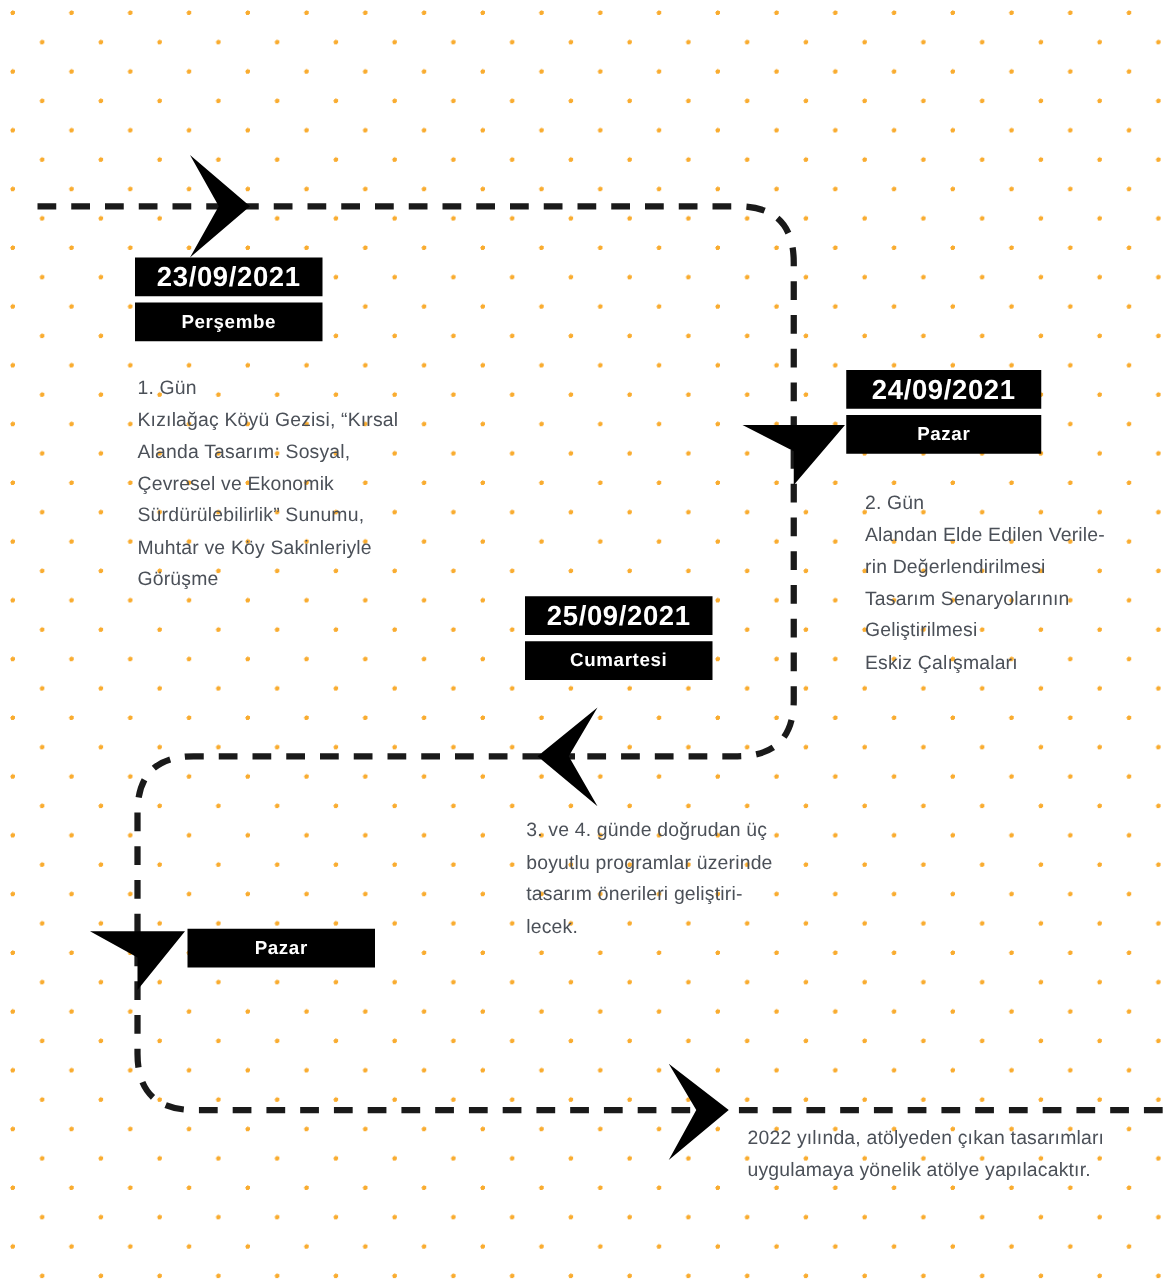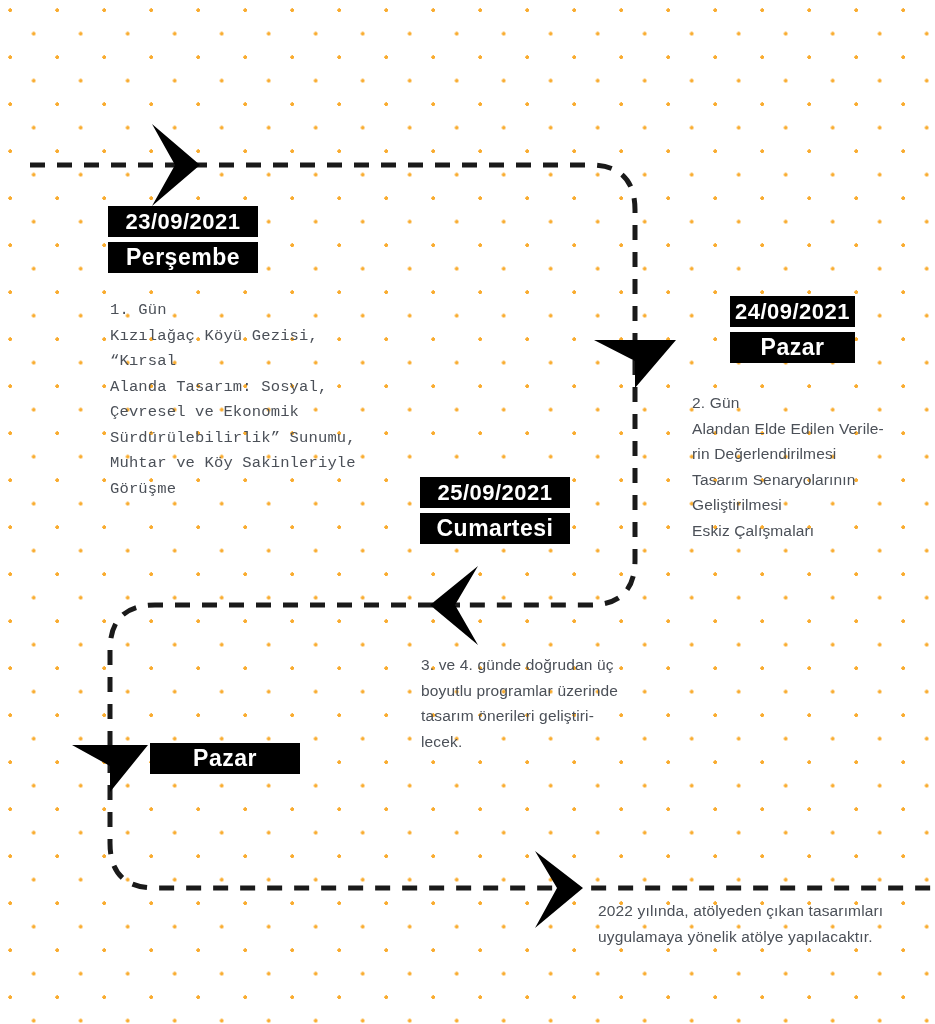--- a/index.html
+++ b/index.html
@@ -54,21 +54,21 @@
     letter-spacing: 0.5px;
     box-sizing: border-box;
     white-space: nowrap;
   }
   .date-box {
     font-size: 22px;
     line-height: 31px;
     height: 31px;
   }
   .day-box {
-    font-size: 23px;
+    font-size: 15px;
     line-height: 31px;
     height: 31px;
     margin-top: 5px;
   }
 
   
   .body-text {
     position: absolute;
     color: #4b5058;
     font-family: "Liberation Sans", sans-serif;
@@ -99,29 +99,29 @@
 
     <polygon points="72,745 148,745 110,792 110,766" fill="#000000"></polygon>
 
     <polygon points="535,851 583,888 535,928 557,888" fill="#000000"></polygon>
   </svg>
 
   <div class="date-group" style="left:108px; top:206px; width:150px;">
     <div class="date-box">23/09/2021</div>
     <div class="day-box">Perşembe</div>
   </div>
-  <div class="body-text" style="left:110px; top:298px; width:260px;font-family:Liberation Mono, monospace;">1. Gün
+  <div class="body-text" style="left:110px; top:298px; width:260px;">1. Gün
 Kızılağaç Köyü Gezisi, “Kırsal
 Alanda Tasarım: Sosyal,
 Çevresel ve Ekonomik
 Sürdürülebilirlik” Sunumu,
 Muhtar ve Köy Sakinleriyle
 Görüşme</div>
 
-  <div class="date-group" style="left:730px; top:296px; width:125px;">
+  <div class="date-group" style="left:677px; top:296px; width:156px;">
     <div class="date-box">24/09/2021</div>
     <div class="day-box">Pazar</div>
   </div>
   <div class="body-text" style="left:692px; top:390px; width:250px;">2. Gün
 Alandan Elde Edilen Verile-
 rin Değerlendirilmesi
 Tasarım Senaryolarının
 Geliştirilmesi
 Eskiz Çalışmaları</div>
 

